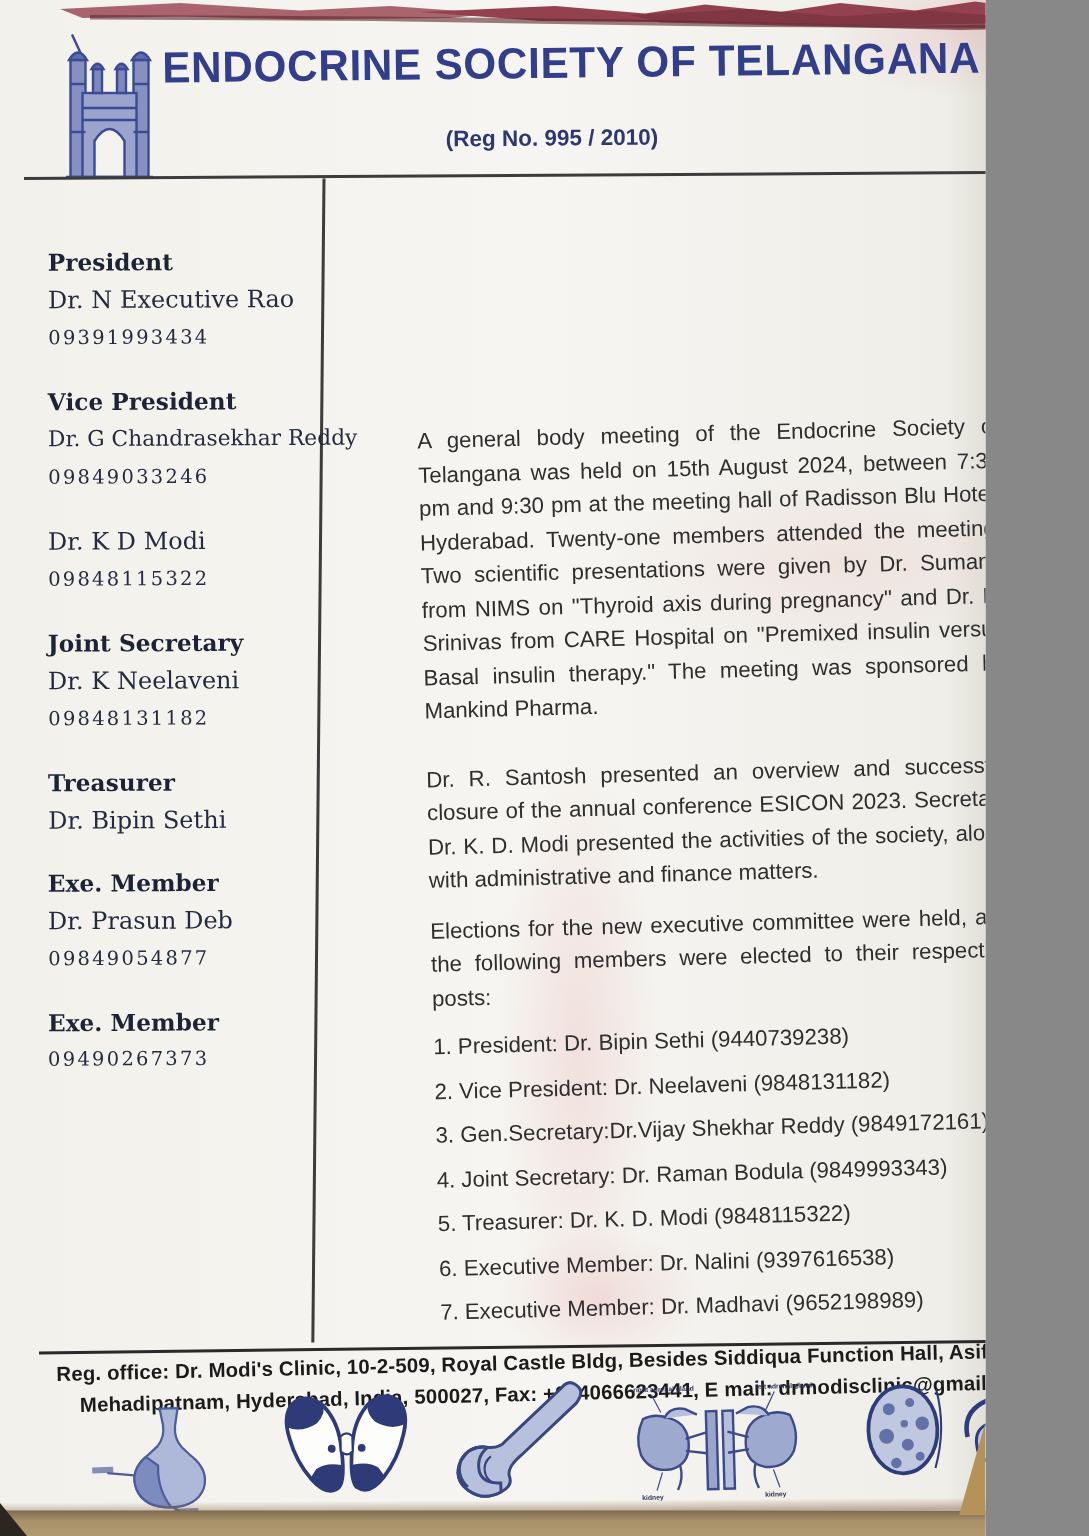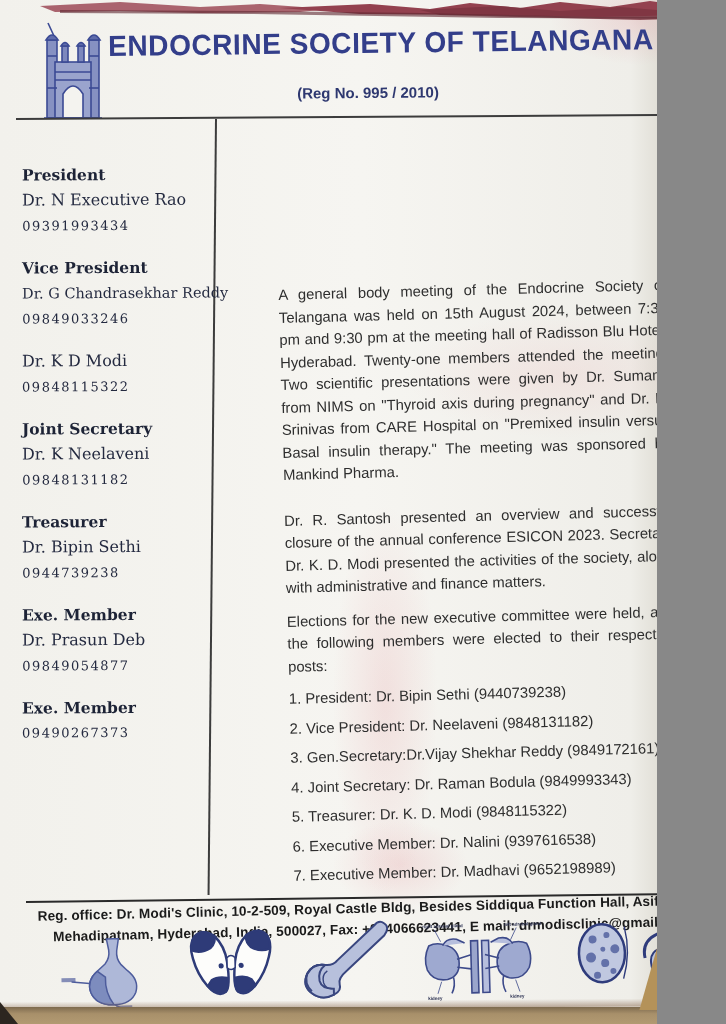--- a/index.html
+++ b/index.html
@@ -29,21 +29,21 @@
   }
   .rule-h{
     position:absolute;left:16px;top:118px;width:706px;height:0;
     border-top:2px solid #3c3c3c;transform:rotate(-.35deg);transform-origin:left top;
   }
   .rule-v{
     position:absolute;left:215px;top:119px;width:2px;height:776px;background:#3c3c3c;
     transform:rotate(.55deg);transform-origin:top left;
   }
   
-  .sidebar{position:absolute;left:22px;top:162px;width:188px;color:#242a40;
+  .sidebar{position:absolute;left:32px;top:162px;width:188px;color:#242a40;
     font-family:"DejaVu Serif","Liberation Serif",serif;}
   .officer{margin-bottom:16px;transform:rotate(-.3deg);}
   .officer .role{font-weight:bold;font-size:15.5px;line-height:25px;color:#1d2336;}
   .officer .name{font-size:16px;line-height:26px;white-space:nowrap;}
   .officer .phone{font-size:13px;line-height:26px;letter-spacing:1.5px;}
   
   .main{
     position:absolute;left:278px;top:284px;width:388px;color:#2e2e2e;
     font-size:14.8px;line-height:22.5px;transform:rotate(-1.5deg);transform-origin:left top;
   }
@@ -147,21 +147,20 @@
       <div class="phone">09848115322</div>
     </div>
     <div class="officer">
       <div class="role">Joint Secretary</div>
       <div class="name">Dr. K Neelaveni</div>
       <div class="phone">09848131182</div>
     </div>
     <div class="officer">
       <div class="role">Treasurer</div>
       <div class="name">Dr. Bipin Sethi</div>
-      <div class="phone">0944739238</div>
     </div>
     <div class="officer">
       <div class="role">Exe. Member</div>
       <div class="name">Dr. Prasun Deb</div>
       <div class="phone">09849054877</div>
     </div>
     <div class="officer">
       <div class="role">Exe. Member</div>
       <div class="phone">09490267373</div>
     </div>

